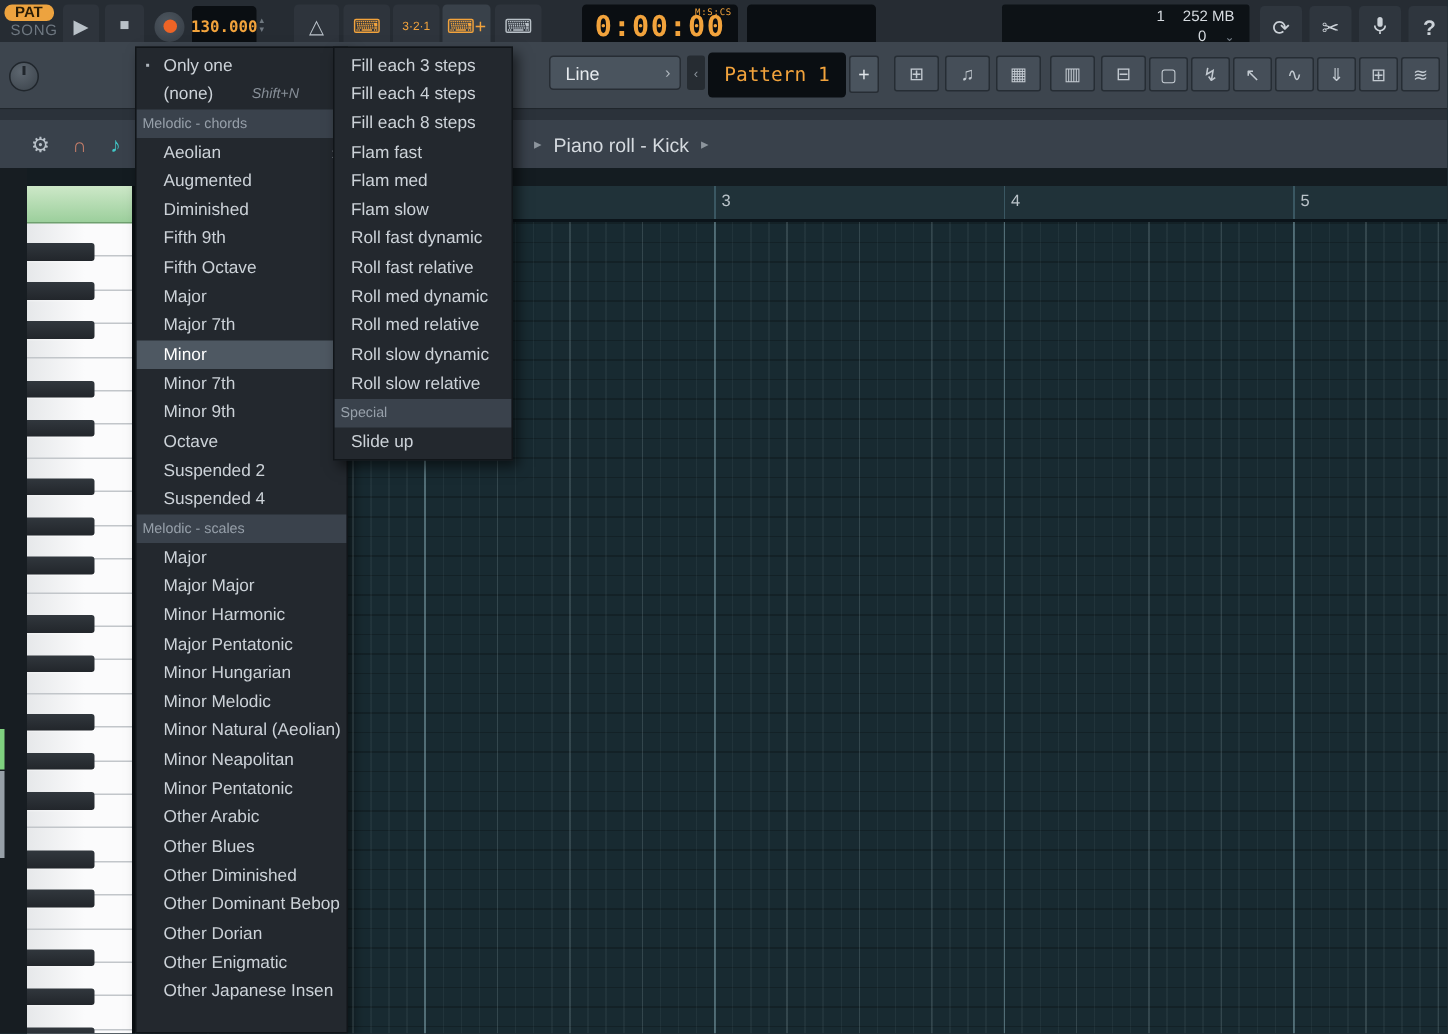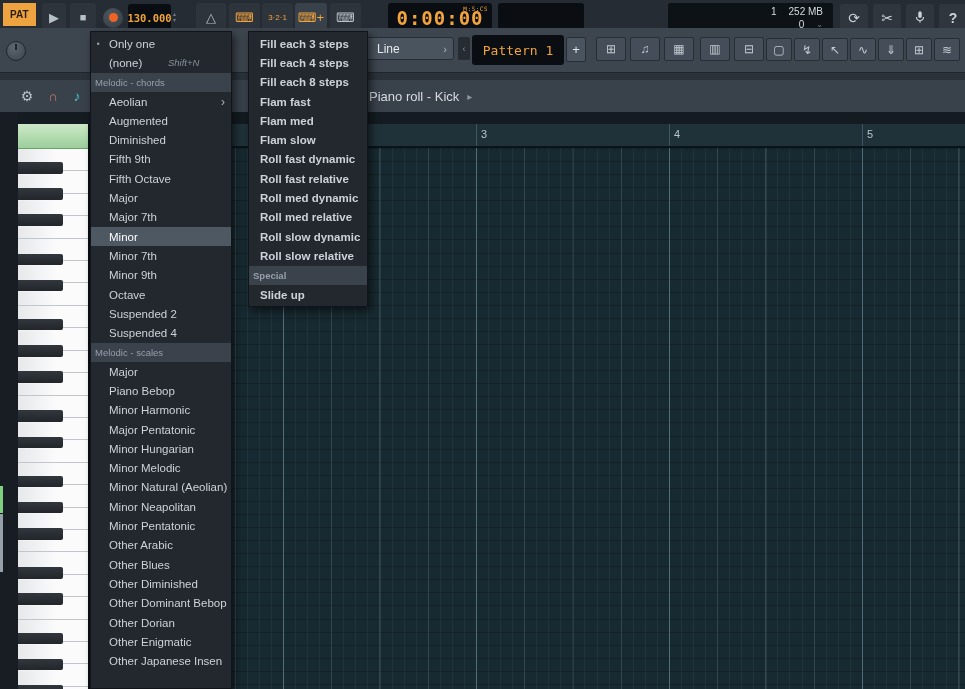--- a/index.html
+++ b/index.html
@@ -8,21 +8,21 @@
   
   #row1{position:absolute;left:0;top:0;width:965px;height:36px;background:#262c33;border-bottom:1px solid #15191e;}
   #row2{position:absolute;left:0;top:28px;width:965px;height:44px;background:#3d454e;border-bottom:1px solid #20262c;}
   #row3{position:absolute;left:0;top:80px;width:965px;height:32px;background:#39414b;border-bottom:1px solid #20262c;}
   #substrip{position:absolute;left:0;top:112px;width:965px;height:12px;background:#141c21;}
   .btn{position:absolute;top:3px;height:29px;display:flex;align-items:center;justify-content:center;
        background:#2e343c;border-radius:3px;color:#b9c1c8;}
   .glyph{font-size:13px;line-height:1;}
   
   #patsong{position:absolute;left:2px;top:1px;width:40px;height:34px;display:flex;flex-direction:column;align-items:flex-start;}
-  #pat-badge{background:#eda33f;color:#2a1d06;font-weight:bold;font-size:10px;padding:6px 7px;border-radius:0;margin:2px 0 1px 1px;}
+  #pat-badge{background:#eda33f;color:#2a1d06;font-weight:bold;font-size:10px;padding:0 7px;border-radius:5px;margin:2px 0 1px 1px;}
   #song-label{color:#6e7780;font-size:10px;padding-left:5px;letter-spacing:.5px;}
   
   .lcd{position:absolute;background:#0a0e12;border-radius:3px;color:#f2a33c;
        font-family:"DejaVu Sans Mono",monospace;display:flex;align-items:center;justify-content:center;}
   #tempo-lcd{left:128px;top:4px;width:43px;height:28px;font-size:10.5px;font-weight:bold;text-align:center;}
   .spin{position:absolute;display:flex;flex-direction:column;color:#6f7880;font-size:6px;line-height:6px;}
   #tempo-spin{left:173px;top:11px;}
   #time-lcd{left:388px;top:3px;width:104px;height:30px;}
   #time-digits{font-size:19px;font-weight:bold;letter-spacing:1px;}
   #time-format{position:absolute;top:2px;right:4px;font-size:6px;letter-spacing:.5px;}
@@ -70,21 +70,21 @@
   #grid{position:absolute;left:90px;top:148px;width:875px;height:541px;background-color:#182a31;
       background-image:
         repeating-linear-gradient(90deg,rgba(160,210,225,.28) 0 1px,transparent 1px 193px),
         repeating-linear-gradient(90deg,rgba(210,235,240,.10) 0 1px,transparent 1px 48.25px),
         repeating-linear-gradient(90deg,rgba(210,235,240,.05) 0 1px,transparent 1px 12.06px),
         repeating-linear-gradient(180deg,rgba(0,0,0,.22) 0 1px,transparent 1px 13.07px);}
   
   .menu{position:absolute;background:#23282e;border:1px solid #111519;box-shadow:3px 4px 8px rgba(0,0,0,.55);
       z-index:20;padding-top:2px;box-sizing:border-box;overflow:hidden;}
   #menu-main{left:90px;top:31px;width:142px;height:658px;}
-  #menu-sub{left:248px;top:31px;width:120px;height:276px;font-weight:bold;}
+  #menu-sub{left:222px;top:31px;width:120px;height:276px;}
   .mi{height:19.3px;display:flex;align-items:center;padding:0 6px;font-size:11.5px;color:#ccd2d8;white-space:nowrap;box-sizing:border-box;}
   .mi .gutter{width:12px;font-size:8px;color:#aeb5bc;flex:0 0 auto;}
   #menu-sub .mi .gutter{width:5px;}
   .mi .sc{margin-left:auto;font-size:9.5px;font-style:italic;color:#878f98;}
   .mi .arr{margin-left:auto;color:#aab1b8;font-size:12px;}
   .mi .sc:empty{margin-left:0;}
   .mi.header{background:#3a424c;color:#97a0aa;font-size:9.5px;padding-left:4px;}
   .mi.selected{background:#4e5862;color:#ffffff;}
   .rec-outer{width:20px;height:20px;border-radius:50%;background:radial-gradient(circle at 40% 35%,#4d565f,#343b43);
       display:flex;align-items:center;justify-content:center;}
@@ -409,21 +409,21 @@
       <span class="arr"></span>
     </div>
     <div class="mi item">
       <span class="gutter"></span>
       <span class="lbl">Major</span>
       <span class="sc"></span>
       <span class="arr"></span>
     </div>
     <div class="mi item">
       <span class="gutter"></span>
-      <span class="lbl">Piano Bebop</span>
+      <span class="lbl">Major Major</span>
       <span class="sc"></span>
       <span class="arr"></span>
     </div>
     <div class="mi item">
       <span class="gutter"></span>
       <span class="lbl">Minor Harmonic</span>
       <span class="sc"></span>
       <span class="arr"></span>
     </div>
     <div class="mi item">

